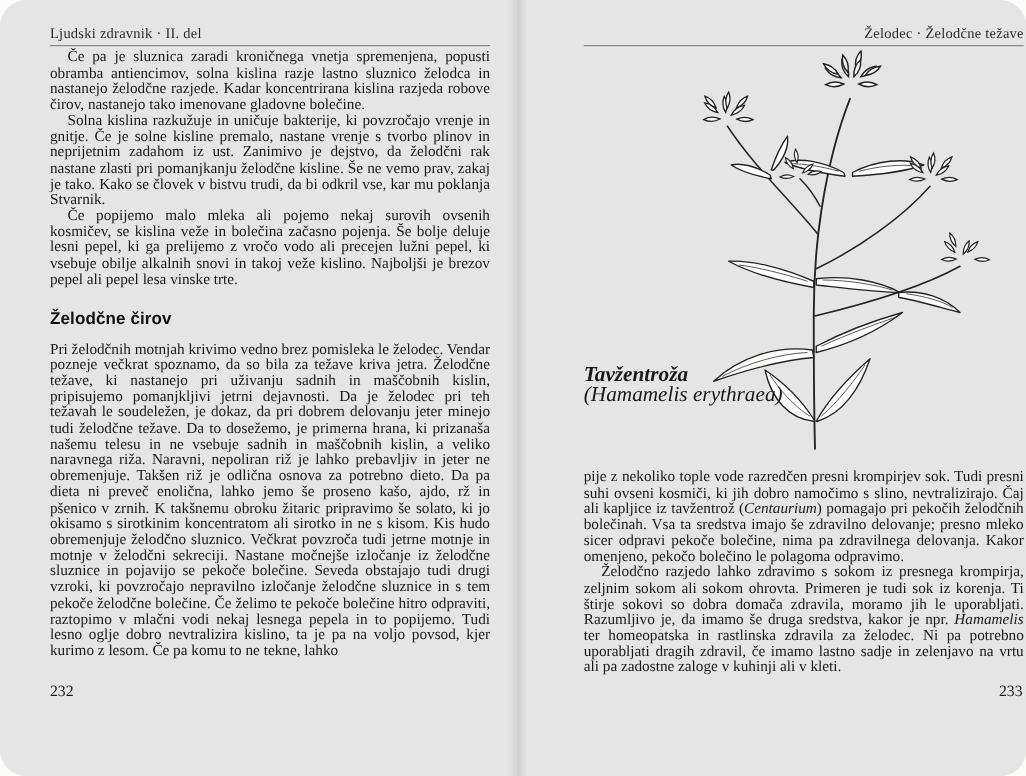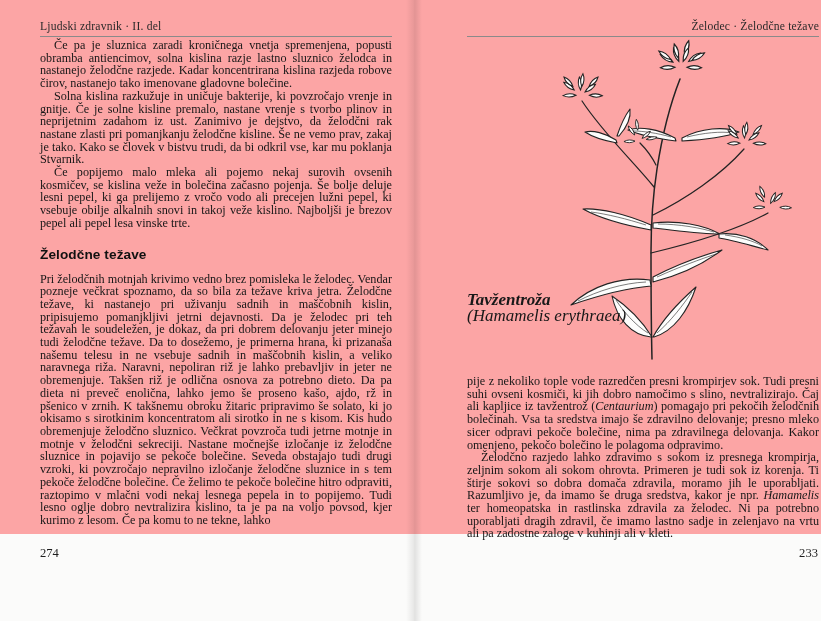--- a/index.html
+++ b/index.html
@@ -1,21 +1,21 @@
 <!DOCTYPE html>
 <html lang="sl"><head>
 <meta charset="utf-8">
 <style>
   html,body{margin:0;padding:0;}
   body{
     width:821px;height:621px;background:#fbfbfa;
     font-family:"Liberation Serif", serif;
     color:#1b1b1b;overflow:hidden;
   }
-  .spread{position:relative;width:821px;height:534px;background:#fca5a5;}
+  .spread{position:relative;width:821px;height:621px;background:#e5e5e5;border-radius:21px;}
   .gutter{
     position:absolute;left:406px;top:0;width:16px;height:621px;
     background:linear-gradient(90deg, rgba(0,0,0,0) 0%, rgba(0,0,0,0.07) 45%, rgba(0,0,0,0.10) 55%, rgba(0,0,0,0) 100%);
   }
   .page{position:absolute;top:20px;width:352px;}
   .page-left{left:40px;}
   .page-right{left:467px;}
   .running-head{
     font-size:11.6px;color:#2a2a2a;letter-spacing:0.2px;
     padding-bottom:3px;border-bottom:1px solid #8a8a8a;
@@ -59,25 +59,25 @@
   <div class="gutter"></div>
 
   <div class="page page-left">
     <div class="running-head">
       <span>Ljudski zdravnik · II. del</span>
     </div>
     <div class="page-body">
         <p class="para indent">Če pa je sluznica zaradi kroničnega vnetja spremenjena, popusti obramba antiencimov, solna kislina razje lastno sluznico želodca in nastanejo želodčne razjede. Kadar koncentrirana kislina razjeda robove čirov, nastanejo tako imenovane gladovne bolečine.</p>
         <p class="para indent">Solna kislina razkužuje in uničuje bakterije, ki povzročajo vrenje in gnitje. Če je solne kisline premalo, nastane vrenje s tvorbo plinov in neprijetnim zadahom iz ust. Zanimivo je dejstvo, da želodčni rak nastane zlasti pri pomanjkanju želodčne kisline. Še ne vemo prav, zakaj je tako. Kako se človek v bistvu trudi, da bi odkril vse, kar mu poklanja Stvarnik.</p>
         <p class="para indent">Če popijemo malo mleka ali pojemo nekaj surovih ovsenih kosmičev, se kislina veže in bolečina začasno pojenja. Še bolje deluje lesni pepel, ki ga prelijemo z vročo vodo ali precejen lužni pepel, ki vsebuje obilje alkalnih snovi in takoj veže kislino. Najboljši je brezov pepel ali pepel lesa vinske trte.</p>
-        <h2 class="section-heading">Želodčne težave</h2>
+        <h2 class="section-heading">Želodčne čirov</h2>
         <p class="para">Pri želodčnih motnjah krivimo vedno brez pomisleka le želodec. Vendar pozneje večkrat spoznamo, da so bila za težave kriva jetra. Želodčne težave, ki nastanejo pri uživanju sadnih in maščobnih kislin, pripisujemo pomanjkljivi jetrni dejavnosti. Da je želodec pri teh težavah le soudeležen, je dokaz, da pri dobrem delovanju jeter minejo tudi želodčne težave. Da to dosežemo, je primerna hrana, ki prizanaša našemu telesu in ne vsebuje sadnih in maščobnih kislin, a veliko naravnega riža. Naravni, nepoliran riž je lahko prebavljiv in jeter ne obremenjuje. Takšen riž je odlična osnova za potrebno dieto. Da pa dieta ni preveč enolična, lahko jemo še proseno kašo, ajdo, rž in pšenico v zrnih. K takšnemu obroku žitaric pripravimo še solato, ki jo okisamo s sirotkinim koncentratom ali sirotko in ne s kisom. Kis hudo obremenjuje želodčno sluznico. Večkrat povzroča tudi jetrne motnje in motnje v želodčni sekreciji. Nastane močnejše izločanje iz želodčne sluznice in pojavijo se pekoče bolečine. Seveda obstajajo tudi drugi vzroki, ki povzročajo nepravilno izločanje želodčne sluznice in s tem pekoče želodčne bolečine. Če želimo te pekoče bolečine hitro odpraviti, raztopimo v mlačni vodi nekaj lesnega pepela in to popijemo. Tudi lesno oglje dobro nevtralizira kislino, ta je pa na voljo povsod, kjer kurimo z lesom. Če pa komu to ne tekne, lahko</p>
       </div>
   </div>
-  <div class="page-number page-left" style="left:40px">274</div>
+  <div class="page-number page-left" style="left:40px">232</div>
 
   <div class="page page-right">
     <div class="running-head right">
       <span>Želodec · Želodčne težave</span>
     </div>
 
     <div class="figure">
       <svg width="340" height="332" viewBox="0 0 340 332" aria-hidden="true">
 
         <path class="plant-line" d="M171,322 C170,282 170,250 170,215 C170,185 172,158 176,132 C180,106 188,70 199,42"></path>

